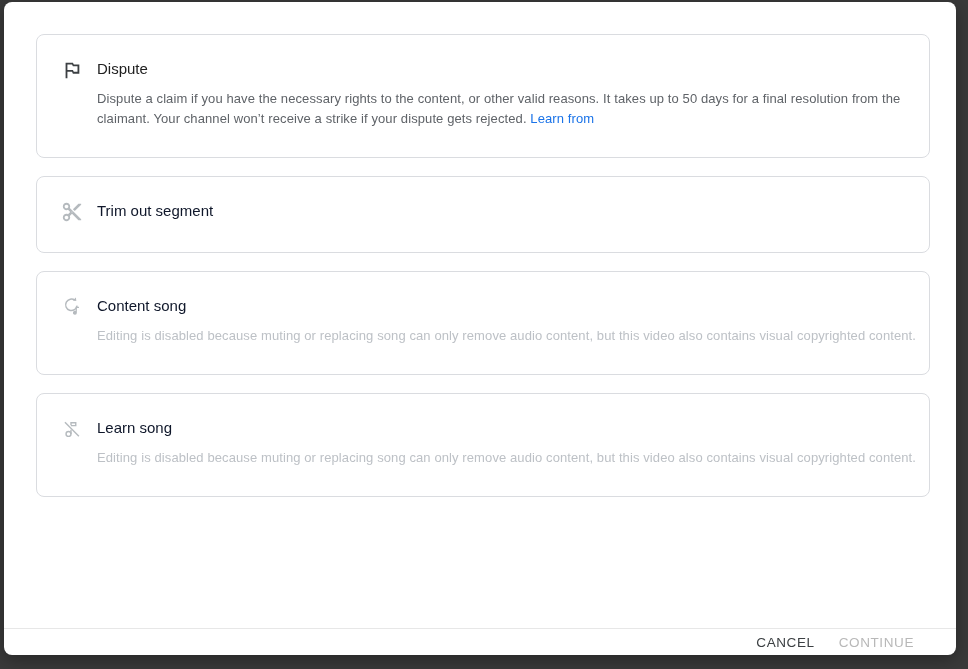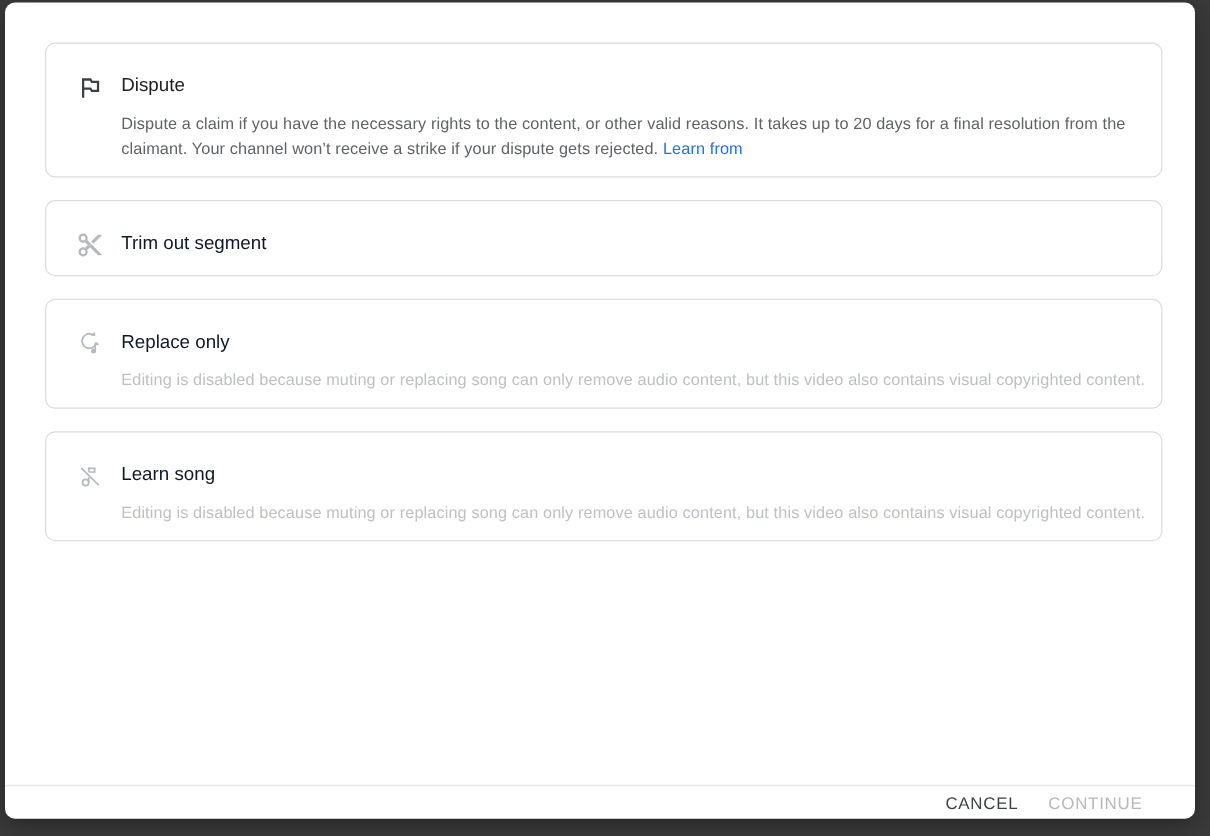--- a/index.html
+++ b/index.html
@@ -60,21 +60,21 @@
   .dlg-body {
     flex: 1 1 auto;
     padding: 32px 26px 0 32px;
     overflow: hidden;
   }
   .action-card {
     display: flex;
     align-items: flex-start;
     border: 1px solid #dadce0;
     border-radius: 8px;
-    padding: 23px 24px 12px 24px;
+    padding: 23px 24px 28px 24px;
     margin-bottom: 18px;
     background: #ffffff;
   }
   .action-card.enabled { cursor: pointer; }
   .card-icon {
     flex: none;
     width: 24px; height: 24px;
     margin-right: 12px;
     color: #3c4043;
   }
@@ -136,21 +136,21 @@
 
       <div class="action-card enabled">
         <span class="card-icon">
           <svg viewBox="0 0 24 24" fill="currentColor">
             <path d="M14 6l-1-2H5v17h2v-7h5l1 2h7V6h-6zm4 8h-4l-1-2H7V6h5l1 2h5v6z"></path>
           </svg>
         </span>
         <div class="card-content">
           <div class="card-title">Dispute</div>
           <div class="card-desc">
-            <span>Dispute a claim if you have the necessary rights to the content, or other valid reasons. It takes up to 20 days for a final resolution from the claimant. Your channel won’t receive a strike if your dispute gets rejected.</span>
+            <span>Dispute a claim if you have the necessary rights to the content, or other valid reasons. It takes up to 50 days for a final resolution from the claimant. Your channel won’t receive a strike if your dispute gets rejected.</span>
             <a class="learn-more">Learn from</a>
           </div>
         </div>
       </div>
 
       <div class="action-card disabled">
         <span class="card-icon">
           <svg viewBox="0 0 24 24" fill="currentColor">
             <path d="M9.64 7.64c.23-.5.36-1.05.36-1.64 0-2.21-1.79-4-4-4S2 3.79 2 6s1.79 4 4 4c.59 0 1.14-.13 1.64-.36L10 12l-2.36 2.36C7.14 14.13 6.59 14 6 14c-2.21 0-4 1.79-4 4s1.79 4 4 4 4-1.79 4-4c0-.59-.13-1.14-.36-1.64L12 14l7 7h3v-1L9.64 7.64zM6 8c-1.1 0-2-.9-2-2s.9-2 2-2 2 .9 2 2-.9 2-2 2zm0 12c-1.1 0-2-.9-2-2s.9-2 2-2 2 .9 2 2-.9 2-2 2zm6-7.5c-.28 0-.5-.22-.5-.5s.22-.5.5-.5.5.22.5.5-.22.5-.5.5zM19 3l-6 6 2 2 7-7V3h-3z"></path>
           </svg>
@@ -162,21 +162,21 @@
 
       <div class="action-card disabled">
         <span class="card-icon">
           <svg viewBox="0 0 24 24">
             <path d="M15.2 4.6A6.3 6.3 0 1 0 17.6 10.6" fill="none" stroke="currentColor" stroke-width="1.6"></path>
             <path d="M16.2 1.6l.5 3.9-3.9-.5z" fill="currentColor"></path>
             <path d="M15.9 11.6h3.7v1.5h-2.3v5.2a2.15 2.15 0 1 1-1.4-2z" fill="currentColor"></path>
           </svg>
         </span>
         <div class="card-content">
-          <div class="card-title">Replace only</div>
+          <div class="card-title">Content song</div>
           <div class="card-desc nowrap">Editing is disabled because muting or replacing song can only remove audio content, but this video also contains visual copyrighted content.</div>
         </div>
       </div>
 
       <div class="action-card disabled">
         <span class="card-icon">
           <svg viewBox="0 0 24 24" fill="none" stroke="currentColor" stroke-width="1.5">
             <circle cx="8.2" cy="17.4" r="2.7"></circle>
             <path d="M10.9 17.4v-4.6"></path>
             <path d="M10.9 8V5.2h5.2v3.1h-5.2"></path>

